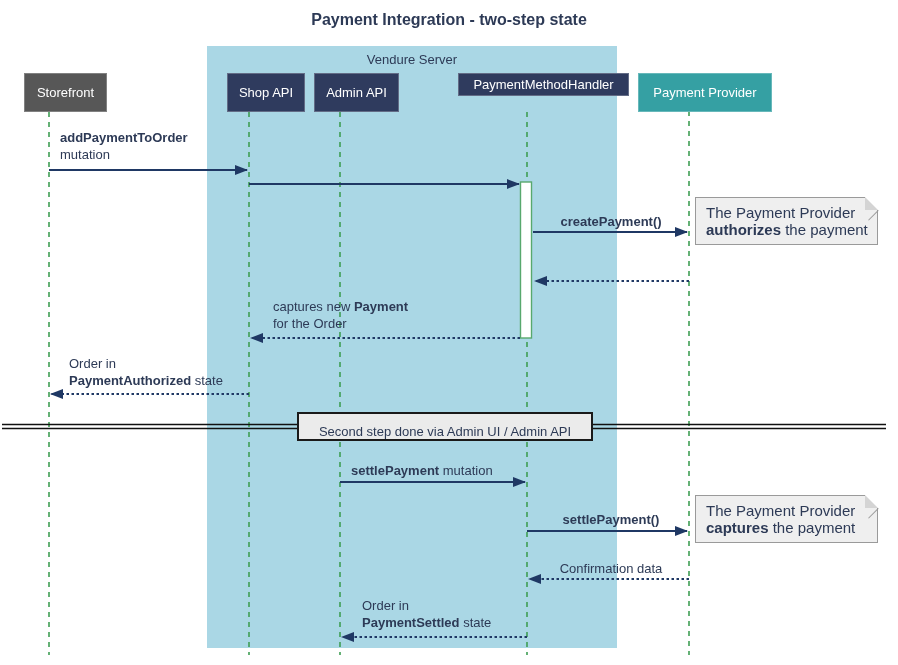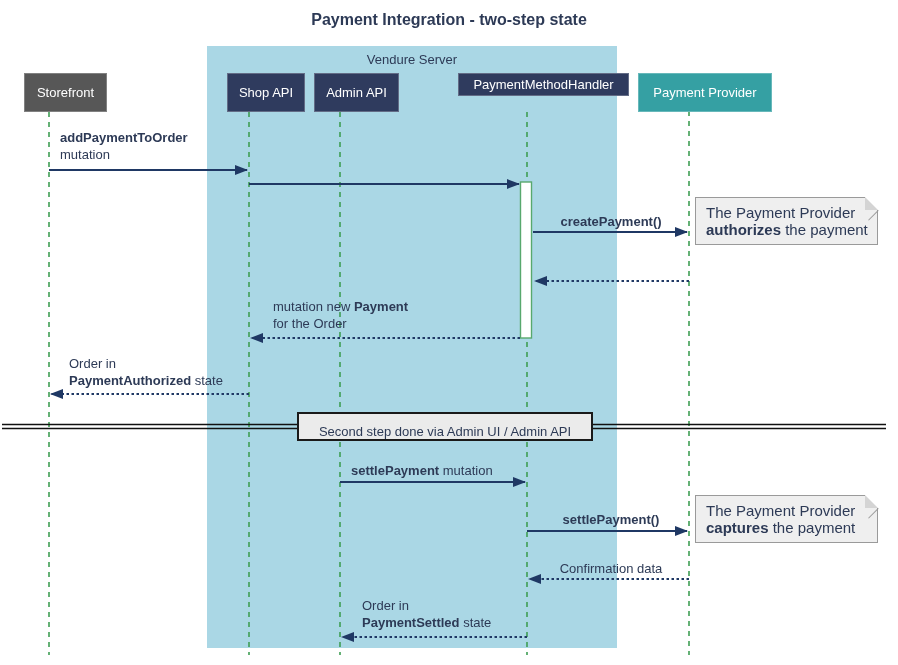--- a/index.html
+++ b/index.html
@@ -125,21 +125,21 @@
     <span class="b">addPaymentToOrder</span><br>
     <span>mutation</span>
   </div>
 
   <div class="msg center" style="left:533px;top:213px;width:156px">
     <span class="b">createPayment()</span>
   </div>
 
 
   <div class="msg" style="left:273px;top:298px">
-    <span>mutation new </span><span class="b">Payment</span><br>
+    <span>captures new </span><span class="b">Payment</span><br>
     <span>for the Order</span>
   </div>
 
   <div class="msg" style="left:69px;top:355px">
     <span>Order in</span><br>
     <span class="b">PaymentAuthorized</span><span> state</span>
   </div>
 
   <div class="msg" style="left:351px;top:462px">
     <span class="b">settlePayment</span><span> mutation</span>

